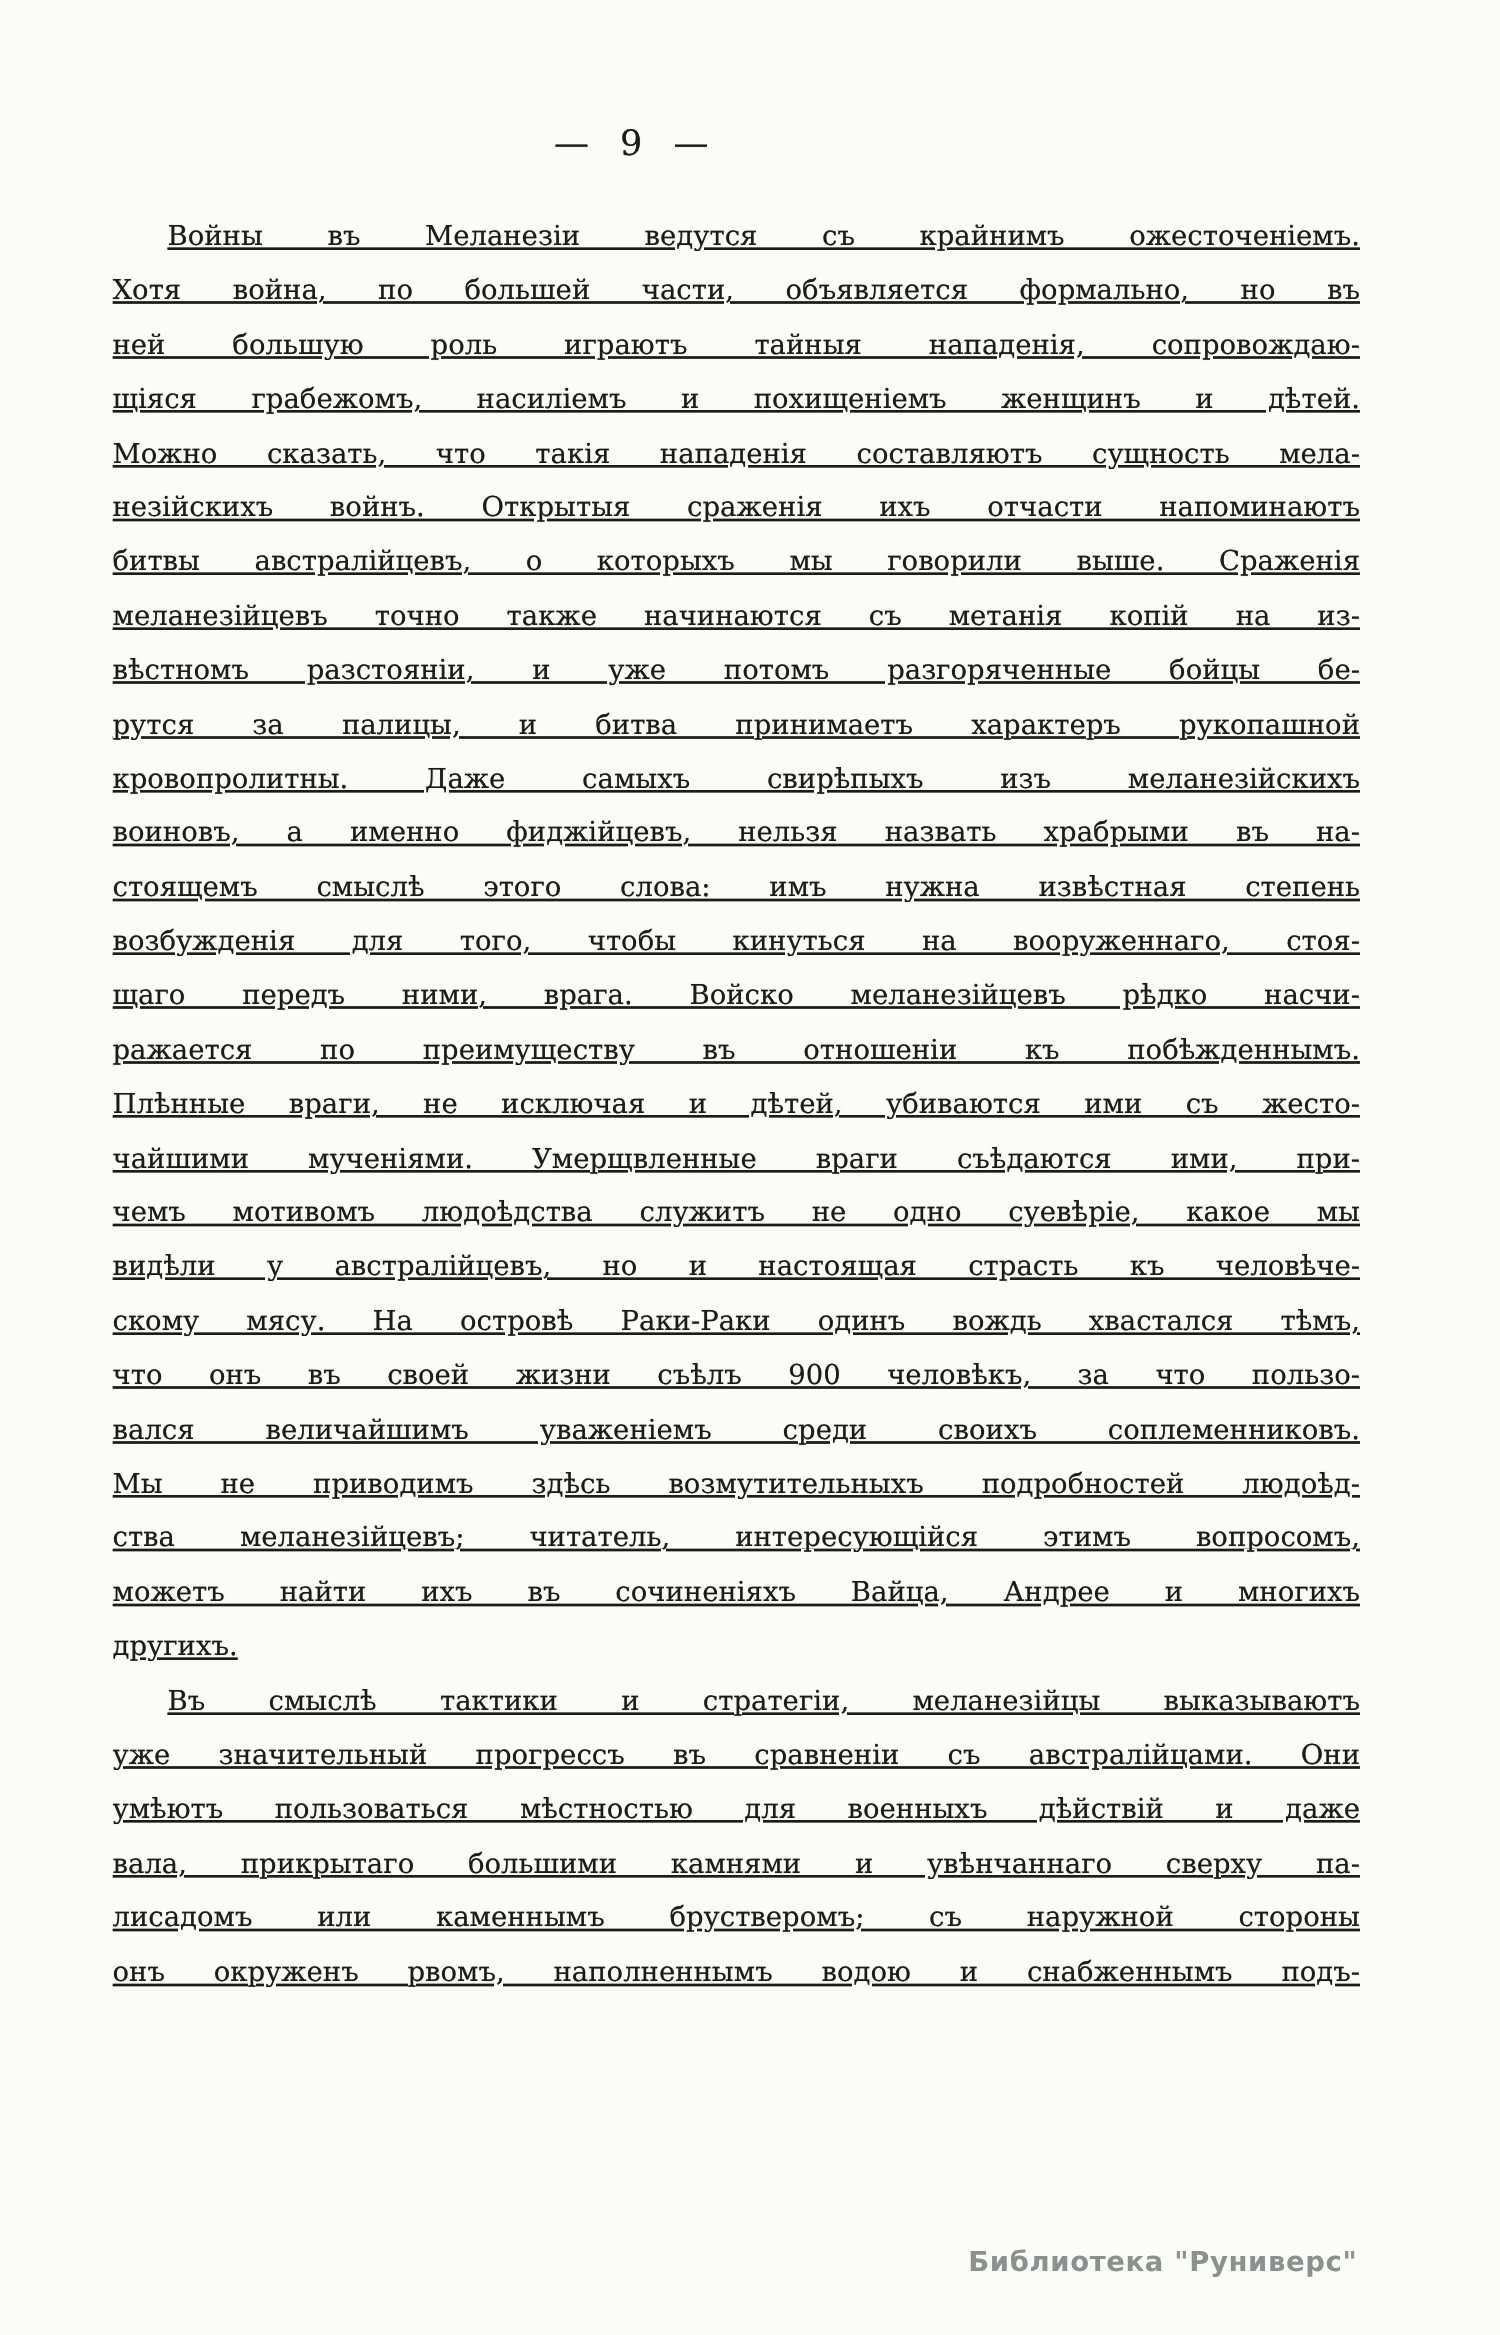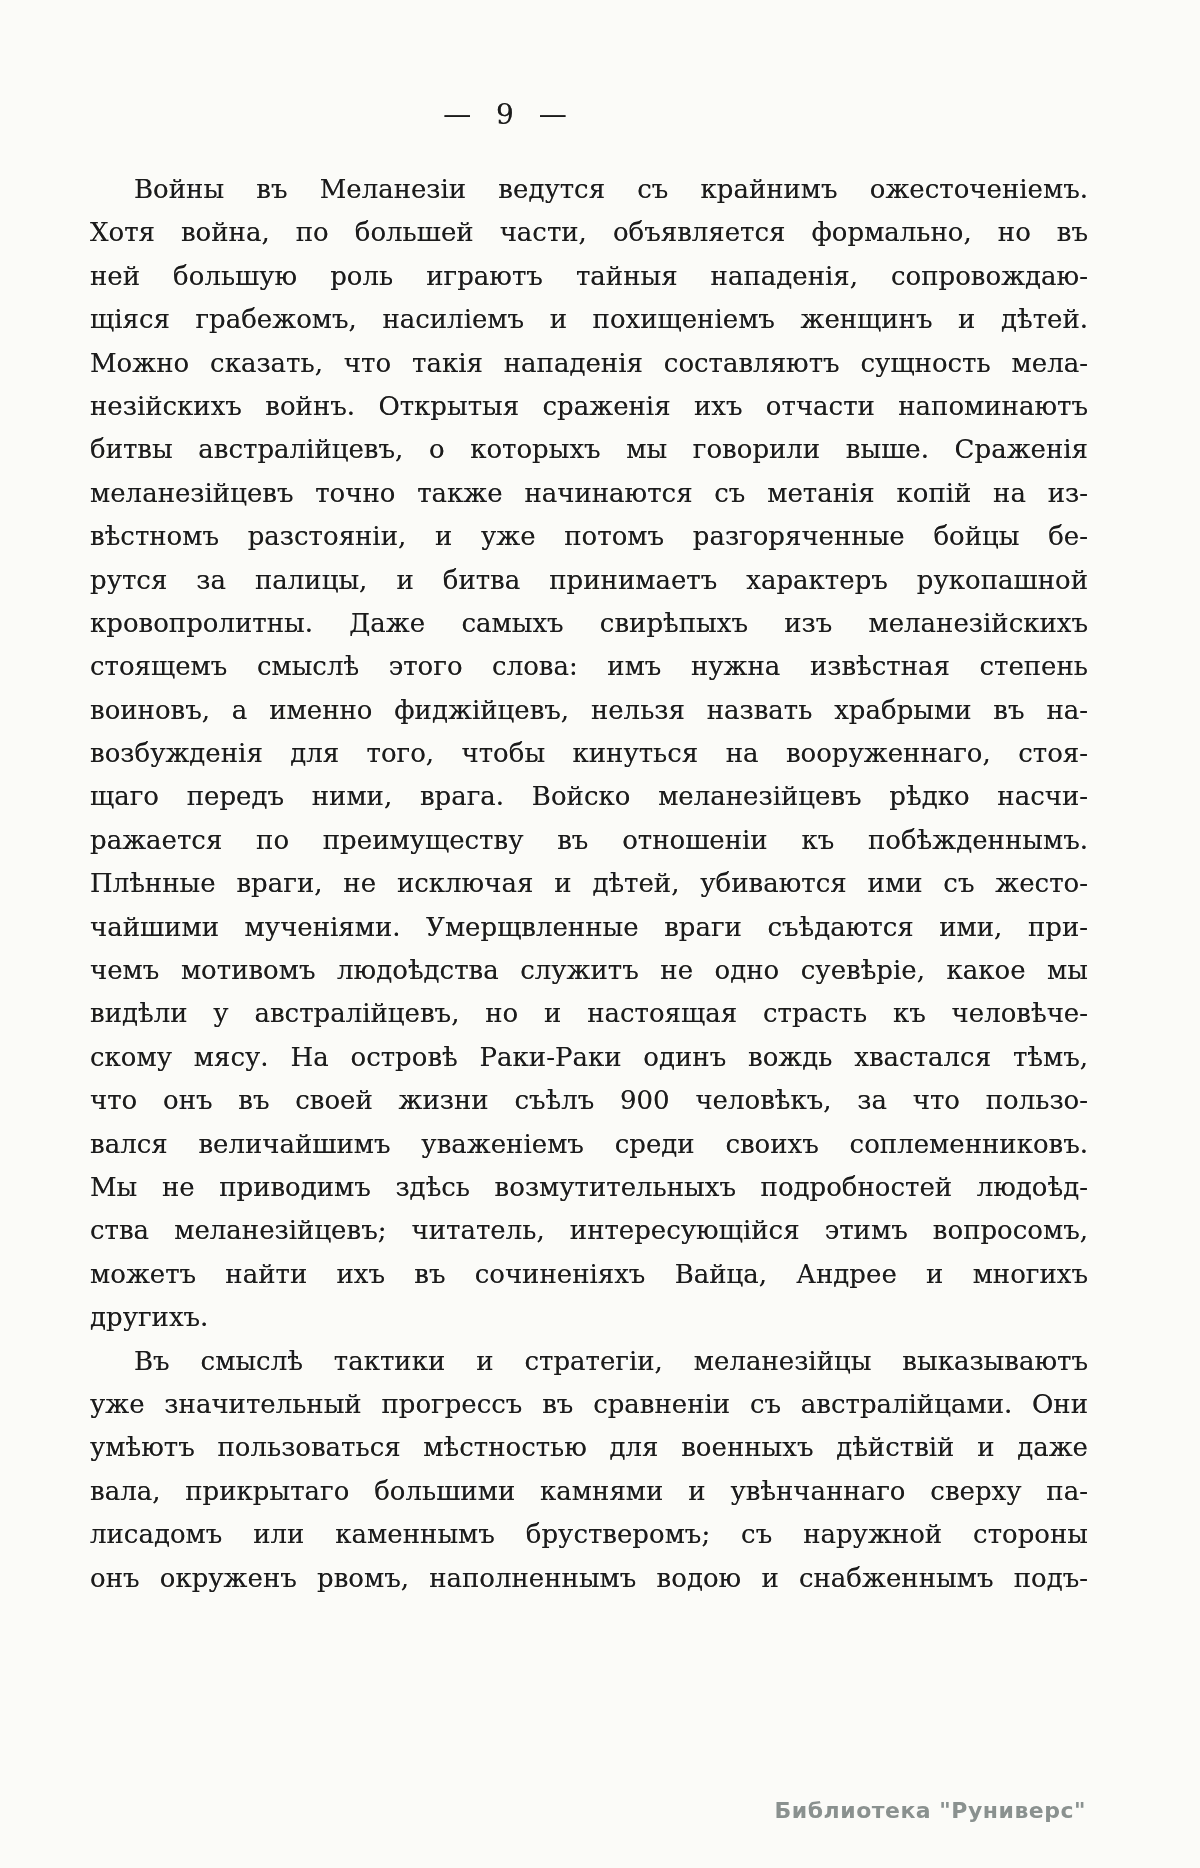--- a/index.html
+++ b/index.html
@@ -20,23 +20,24 @@
     top: 98px; left: 90px; width: 830px;
     text-align: center;
     font-size: 28px;
     word-spacing: 16px;
     color: #1b1b1b;
     text-shadow: 0 0 0.6px rgba(0,0,0,0.5);
   }
   .text-block {
     position: absolute;
     top: 168px; left: 90px; width: 998px;
-    font-size: 26px;
+    font-size: 22px;
     line-height: 43.4px;
     text-shadow: 0 0 0.6px rgba(0,0,0,0.55);
+    text-decoration: underline;
   }
   .paragraph { margin: 0; padding: 0; }
   .line {
     display: block;
     text-align: justify;
     text-align-last: justify;
     -moz-text-align-last: justify;
     white-space: normal;
     height: 43.4px;
     overflow: hidden;
@@ -68,22 +69,22 @@
         <span class="line">Хотя война, по большей части, объявляется формально, но въ</span>
         <span class="line">ней большую роль играютъ тайныя нападенія, сопровождаю-</span>
         <span class="line">щіяся грабежомъ, насиліемъ и похищеніемъ женщинъ и дѣтей.</span>
         <span class="line">Можно сказать, что такія нападенія составляютъ сущность мела-</span>
         <span class="line">незійскихъ войнъ. Открытыя сраженія ихъ отчасти напоминаютъ</span>
         <span class="line">битвы австралійцевъ, о которыхъ мы говорили выше. Сраженія</span>
         <span class="line">меланезійцевъ точно также начинаются съ метанія копій на из-</span>
         <span class="line">вѣстномъ разстояніи, и уже потомъ разгоряченные бойцы бе-</span>
         <span class="line">рутся за палицы, и битва принимаетъ характеръ рукопашной</span>
         <span class="line">кровопролитны. Даже самыхъ свирѣпыхъ изъ меланезійскихъ</span>
+        <span class="line">воиновъ, а именно фиджійцевъ, нельзя назвать храбрыми въ на-</span>
         <span class="line">стоящемъ смыслѣ этого слова: имъ нужна извѣстная степень</span>
-        <span class="line">воиновъ, а именно фиджійцевъ, нельзя назвать храбрыми въ на-</span>
         <span class="line">возбужденія для того, чтобы кинуться на вооруженнаго, стоя-</span>
         <span class="line">щаго передъ ними, врага. Войско меланезійцевъ рѣдко насчи-</span>
         <span class="line">ражается по преимуществу въ отношеніи къ побѣжденнымъ.</span>
         <span class="line">Плѣнные враги, не исключая и дѣтей, убиваются ими съ жесто-</span>
         <span class="line">чайшими мученіями. Умерщвленные враги съѣдаются ими, при-</span>
         <span class="line">чемъ мотивомъ людоѣдства служитъ не одно суевѣріе, какое мы</span>
         <span class="line">видѣли у австралійцевъ, но и настоящая страсть къ человѣче-</span>
         <span class="line">скому мясу. На островѣ Раки-Раки одинъ вождь хвастался тѣмъ,</span>
         <span class="line">что онъ въ своей жизни съѣлъ 900 человѣкъ, за что пользо-</span>
         <span class="line">вался величайшимъ уваженіемъ среди своихъ соплеменниковъ.</span>

